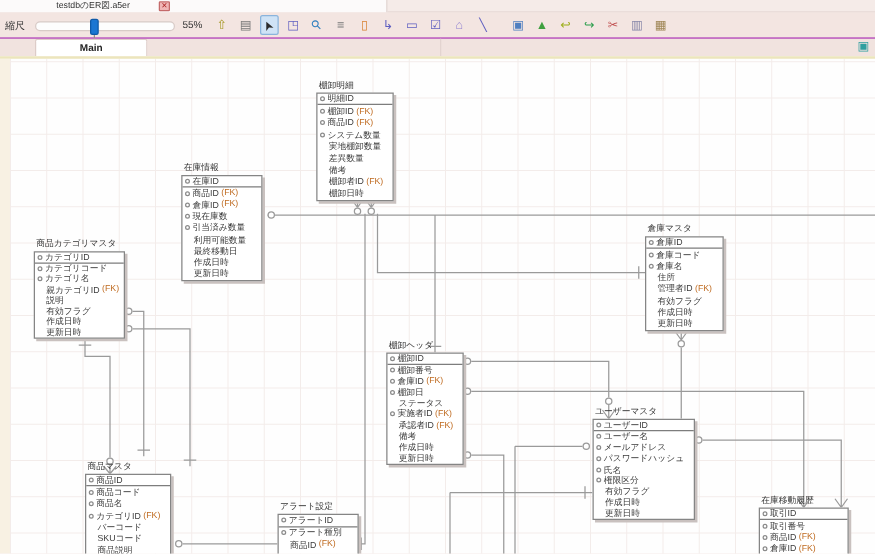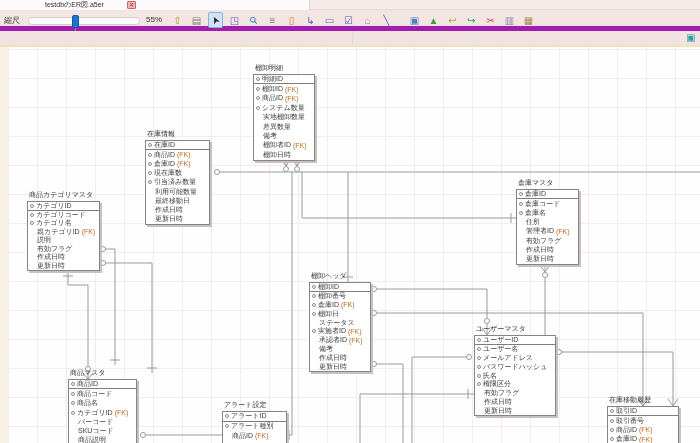--- a/index.html
+++ b/index.html
@@ -10,21 +10,21 @@
   
   .row1 { position:relative; height:10px; background:#f5ebe8; border-bottom:1px solid #e6d9d5; }
   .doc-tab { position:absolute; left:0; top:0; width:310px; height:10px;
     background:#fcfafa; border-right:1px solid #e0d2ce; }
   .doc-tab-title { position:absolute; left:45px; top:0; font-size:7px; line-height:10px; color:#333; white-space:nowrap; }
   .doc-close { position:absolute; left:127px; top:1px; width:9px; height:8px;
     background:#f0b6b6; border:1px solid #c46a6a; border-radius:1px;
     color:#a81f1f; font-size:6px; line-height:6px; text-align:center; cursor:default; }
 
   
-  .row2 { position:relative; height:21px; background:#f3e5e1; border-bottom:5px solid #a21caf; }
+  .row2 { position:relative; height:21px; background:#f3e5e1; border-bottom:1px solid #a21caf; }
   .scale-label { position:absolute; left:4px; top:5px; font-size:8px; color:#333; }
   .slider-track { position:absolute; left:28px; top:7px; width:112px; height:8px;
     background:#fdfdfd; border:1px solid #d8cbc7; border-radius:4px; }
   .slider-thumb { position:absolute; left:43px; top:-3px; width:7px; height:13px;
     background:#1b76d2; border:1px solid #0f5aa8; border-radius:2px; }
   .slider-tick { position:absolute; left:46px; top:10px; width:1px; height:3px; background:#998f8c; }
   .zoom-value { position:absolute; left:146px; top:5px; font-size:8px; color:#333; }
   .tools { position:absolute; left:170px; top:2px; display:flex; gap:4px; align-items:center; }
   .tool { width:15px; height:16px; display:flex; align-items:center; justify-content:center;
     font-size:10px; border:1px solid transparent; border-radius:2px; }
@@ -137,20 +137,21 @@
       <div class="tool">
         <span style="color: rgb(136, 136, 170);">▥</span>
       </div>
       <div class="tool">
         <span style="color: rgb(160, 136, 88);">▦</span>
       </div>
     </div>
 </div>
 
 <div class="row3">
+  <div class="sheet-tab">Main</div>
   <div class="row3-divider"></div>
   <span class="clipboard-corner">▣</span>
 </div>
 
 <div class="canvas">
   <div class="canvas-margin"></div>
 
   <svg class="rel-lines" width="700" height="398" stroke="#9a9a9a" stroke-width="1" fill="none">
 
     <path d="M214 125 H700"></path>

